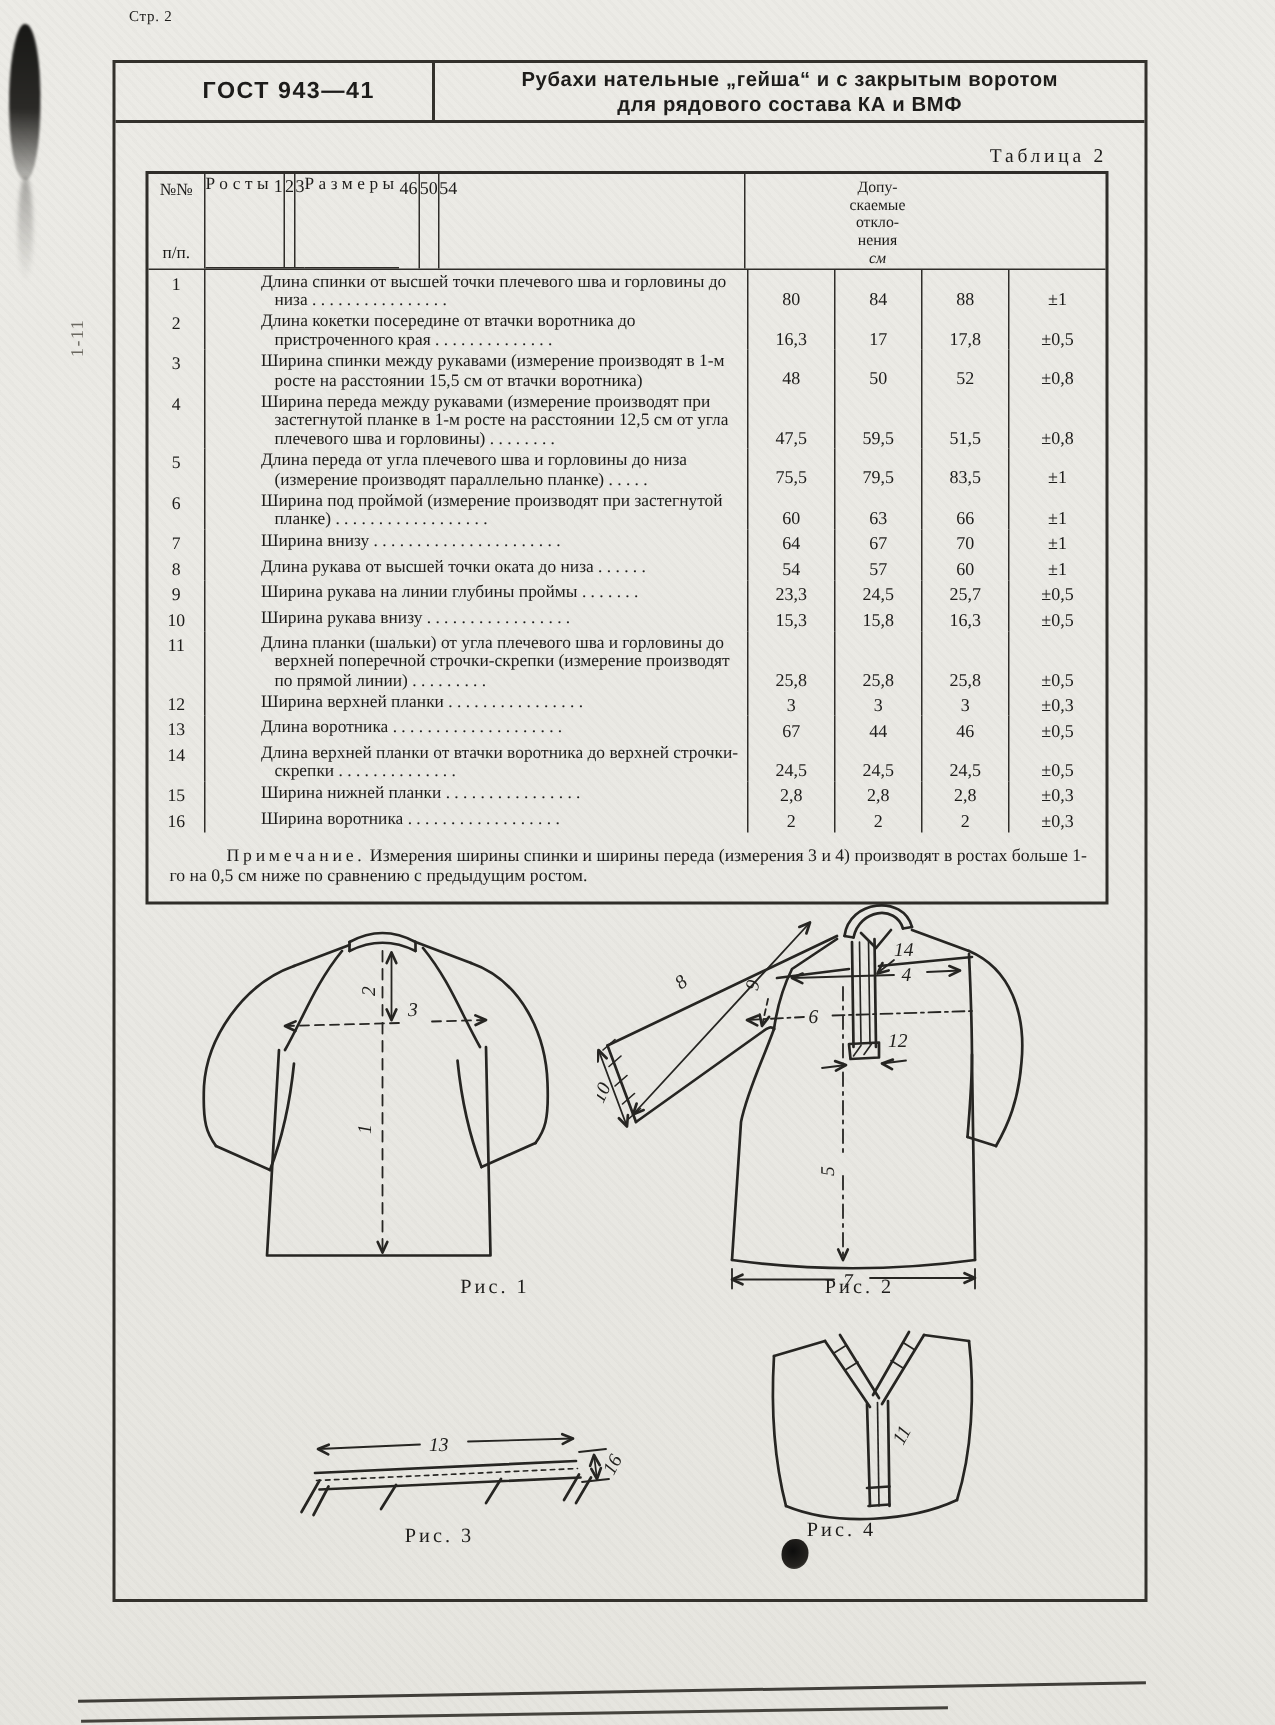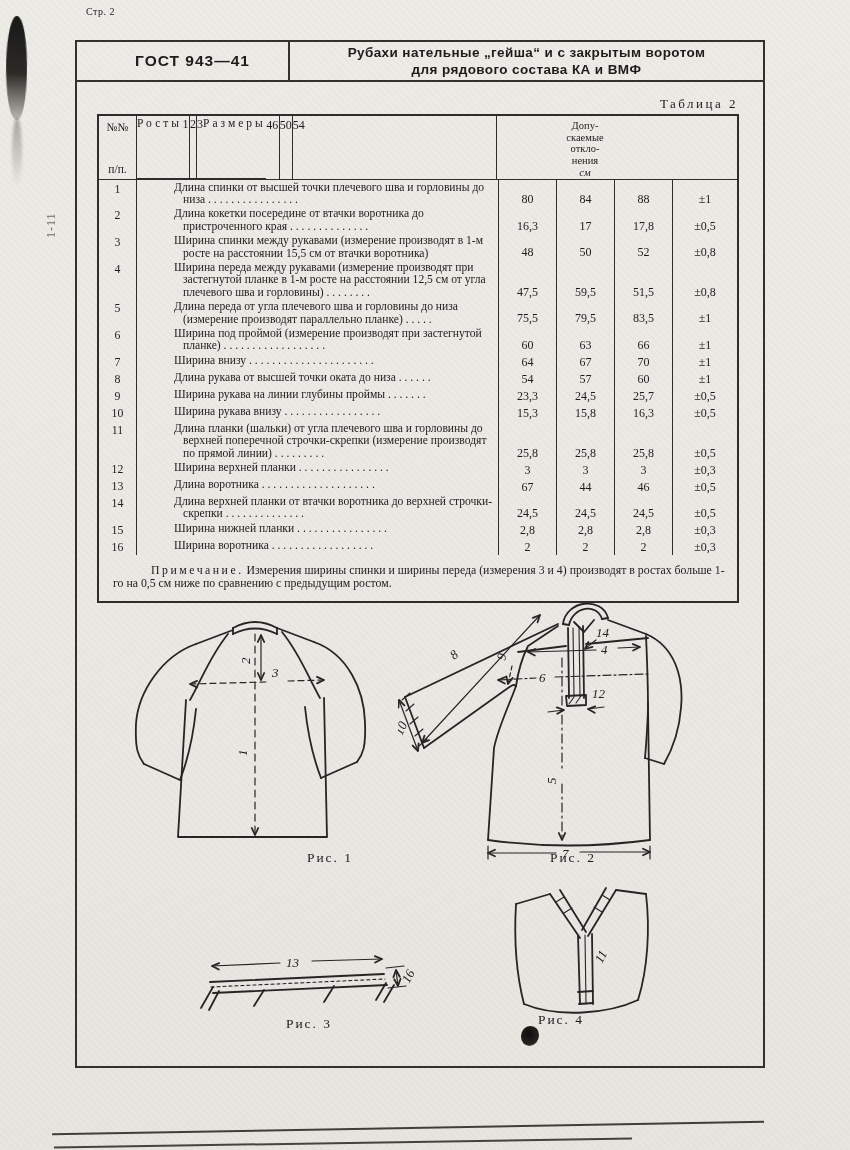--- a/index.html
+++ b/index.html
@@ -394,21 +394,21 @@
       <use href="#ahC" transform="translate(194,7) rotate(-3)"></use>
       <path class="dim" d="M208,18 L210,34"></path>
       <use href="#ahC" transform="translate(208,18) rotate(-95)"></use>
       <use href="#ahC" transform="translate(210,34) rotate(85)"></use>
       <path class="dim thin" d="M198,16 L216,14 M200,36 L218,34"></path>
     </g>
     <text x="98" y="15">13</text>
     <text transform="translate(221,32) rotate(-62)">16</text>
   </svg>
 </div>
-<div class="fig-caption" style="left:264px;top:1016px;">Рис. 3</div>
+<div class="fig-caption" style="left:248px;top:1016px;">Рис. 3</div>
 
 <div class="fig" style="left:498px;top:878px;">
   <svg width="175" height="145" viewBox="0 0 175 145">
     <g>
       <path d="M18,26 C16,60 18,95 26,126"></path>
       <path d="M26,126 C60,140 110,136 140,122"></path>
       <path d="M140,122 C150,90 152,50 148,16"></path>
       <path d="M148,16 L118,12 M52,16 L18,26"></path>
     </g>
     <g>

